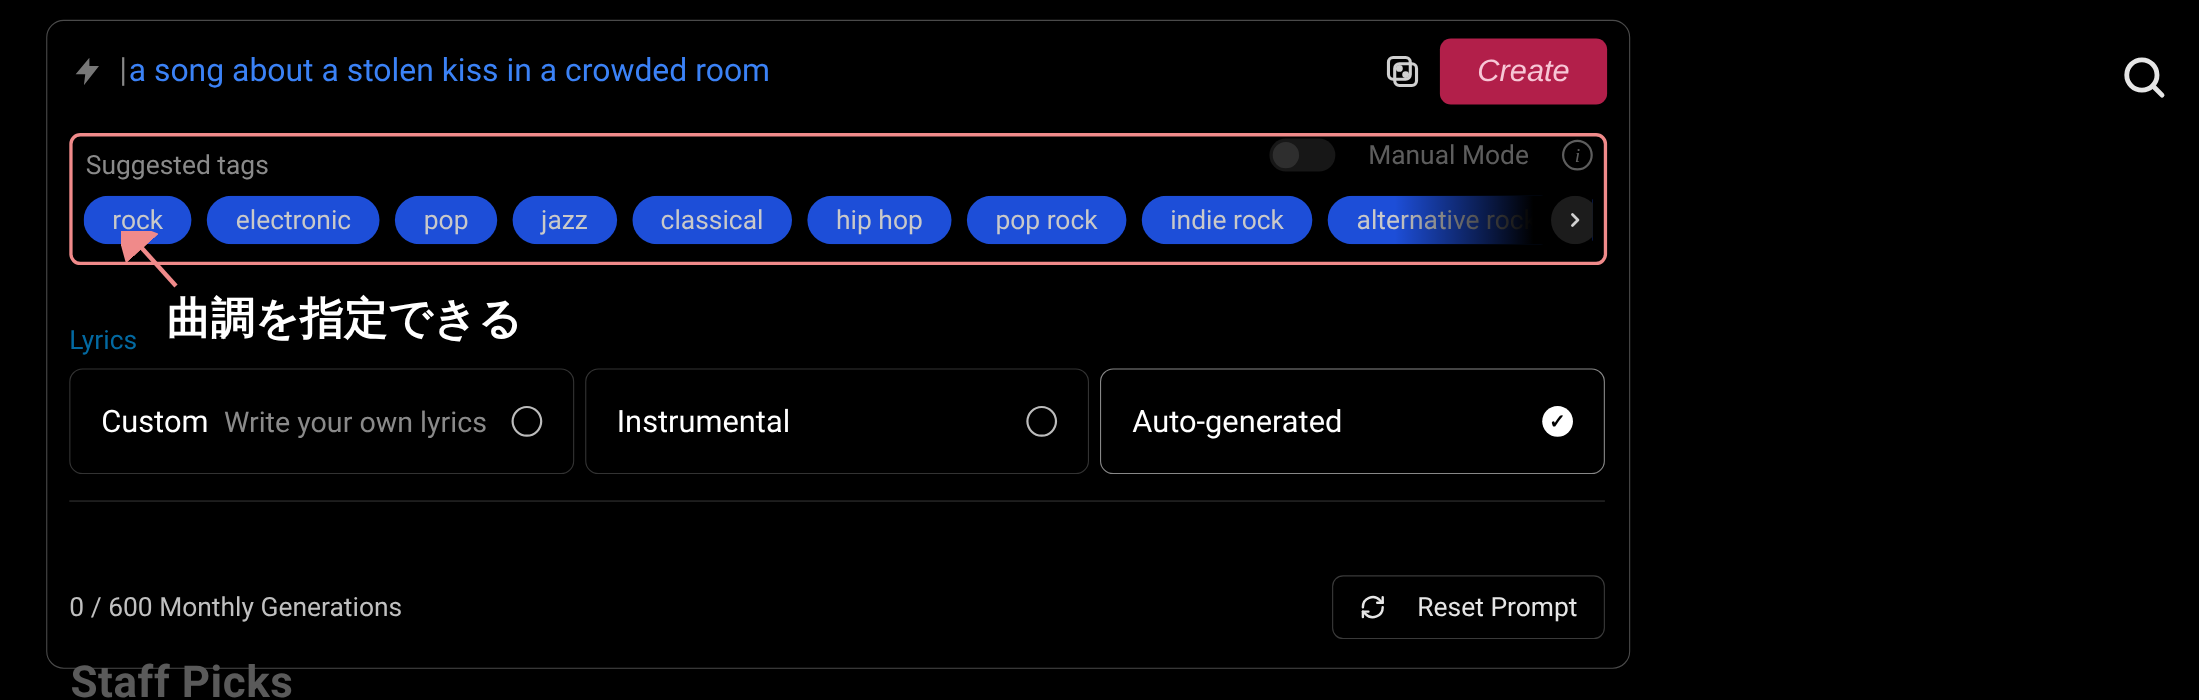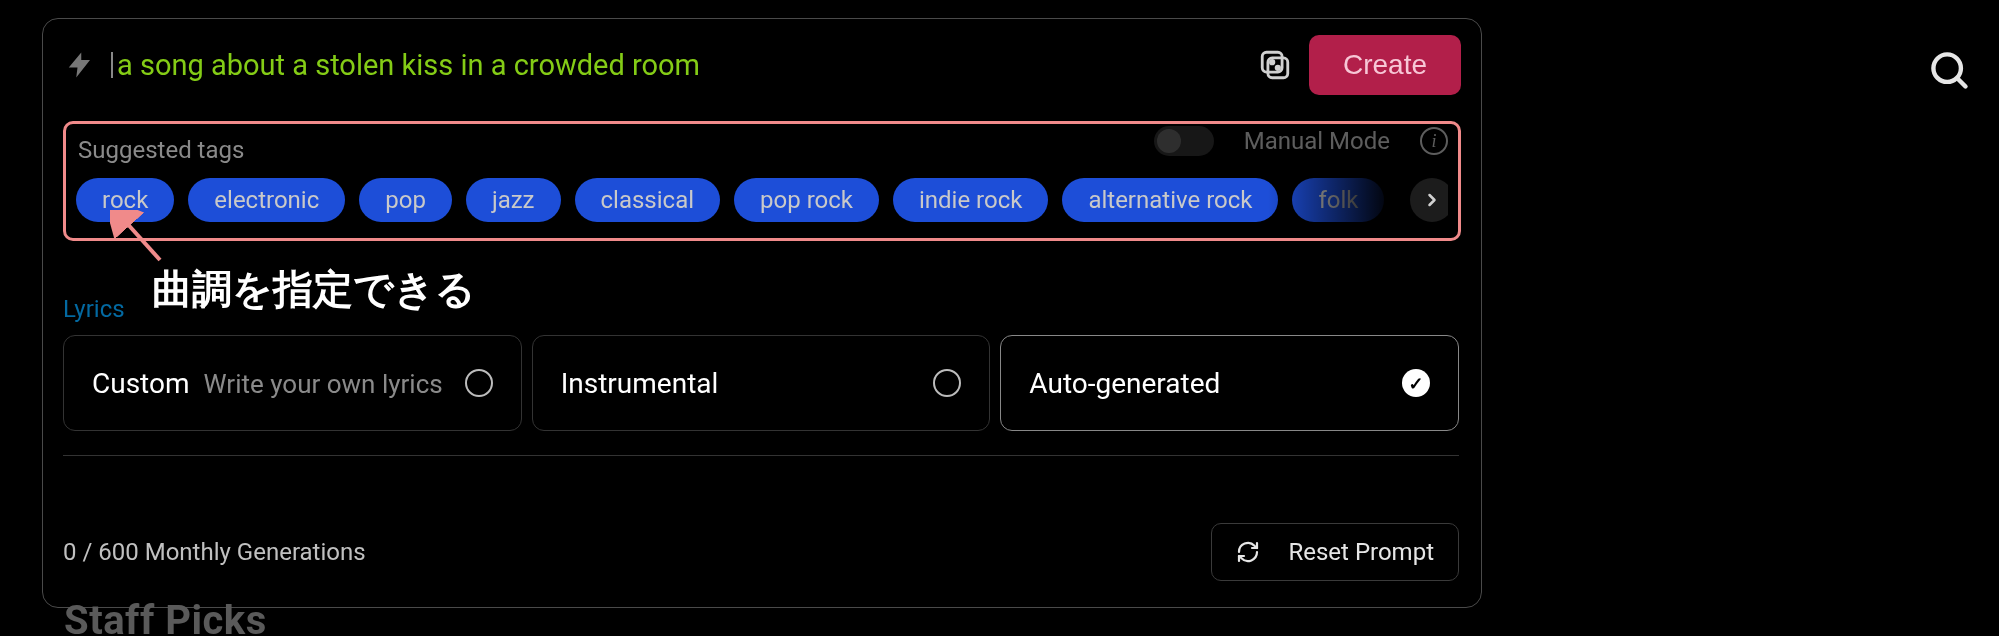--- a/index.html
+++ b/index.html
@@ -44,38 +44,39 @@
     background: transparent;
     border: none;
     outline: none;
     position: relative;
   }
   .prompt-input .caret {
     position:absolute;
     left:0; top:4px; bottom:4px; width:2px;
     background:#888;
   }
-  .prompt-input span { padding-left:6px; color:#84cc16; }
+  .prompt-input span { padding-left:6px; color:#3b82f6; }
 
   .shuffle-icon {
     width:40px; height:40px;
     display:flex; align-items:center; justify-content:center;
     color:#d0d0d0;
     cursor:pointer;
   }
 
   .create-btn {
     background:#b21f4a;
     color:#f7c7d6;
     font-size:28px;
     font-weight:500;
     border:none;
     border-radius:10px;
     padding:14px 34px;
     cursor:pointer;
+    font-style:italic;
   }
 
   
   .tags-box {
     margin-top:28px;
     border:3px solid #f08a8a;
     border-radius:10px;
     padding:12px 10px 16px 10px;
     position:relative;
   }
@@ -326,20 +327,21 @@
     </div>
 
     <div class="tags-label">Suggested tags</div>
     <div class="tags-row" id="tags-row">
 
       <div class="tag-chip">rock</div>
         <div class="tag-chip">electronic</div>
         <div class="tag-chip">pop</div>
         <div class="tag-chip">jazz</div>
         <div class="tag-chip">classical</div>
+        <div class="tag-chip">hip hop</div>
         <div class="tag-chip">pop rock</div>
         <div class="tag-chip">indie rock</div>
         <div class="tag-chip">alternative rock</div>
         <div class="tag-chip">folk</div>
         <div class="tags-fade"></div>
       <div class="tags-scroll-btn">
         <svg width="20" height="20" viewBox="0 0 24 24" fill="none" stroke="#d0d0d0" stroke-width="3" stroke-linecap="round" stroke-linejoin="round">
             <polyline points="9 18 15 12 9 6"></polyline>
           </svg>
       </div>

